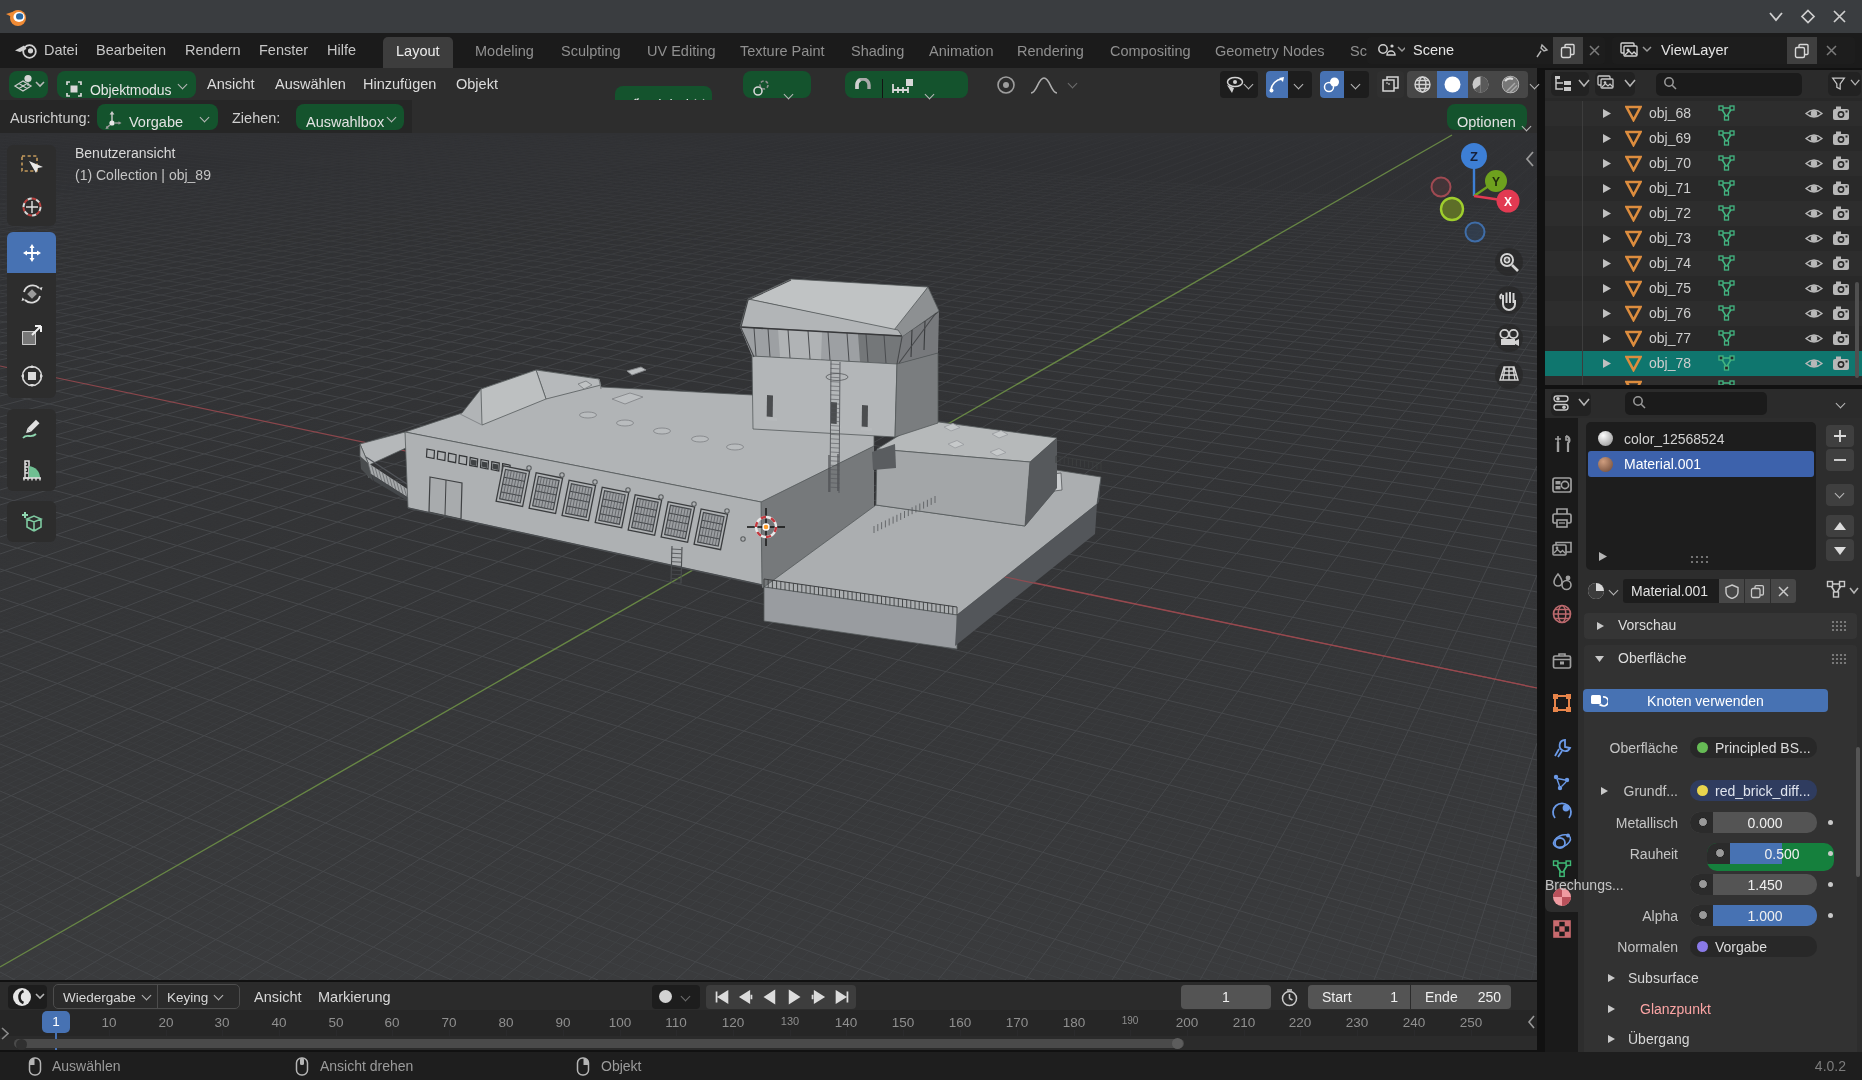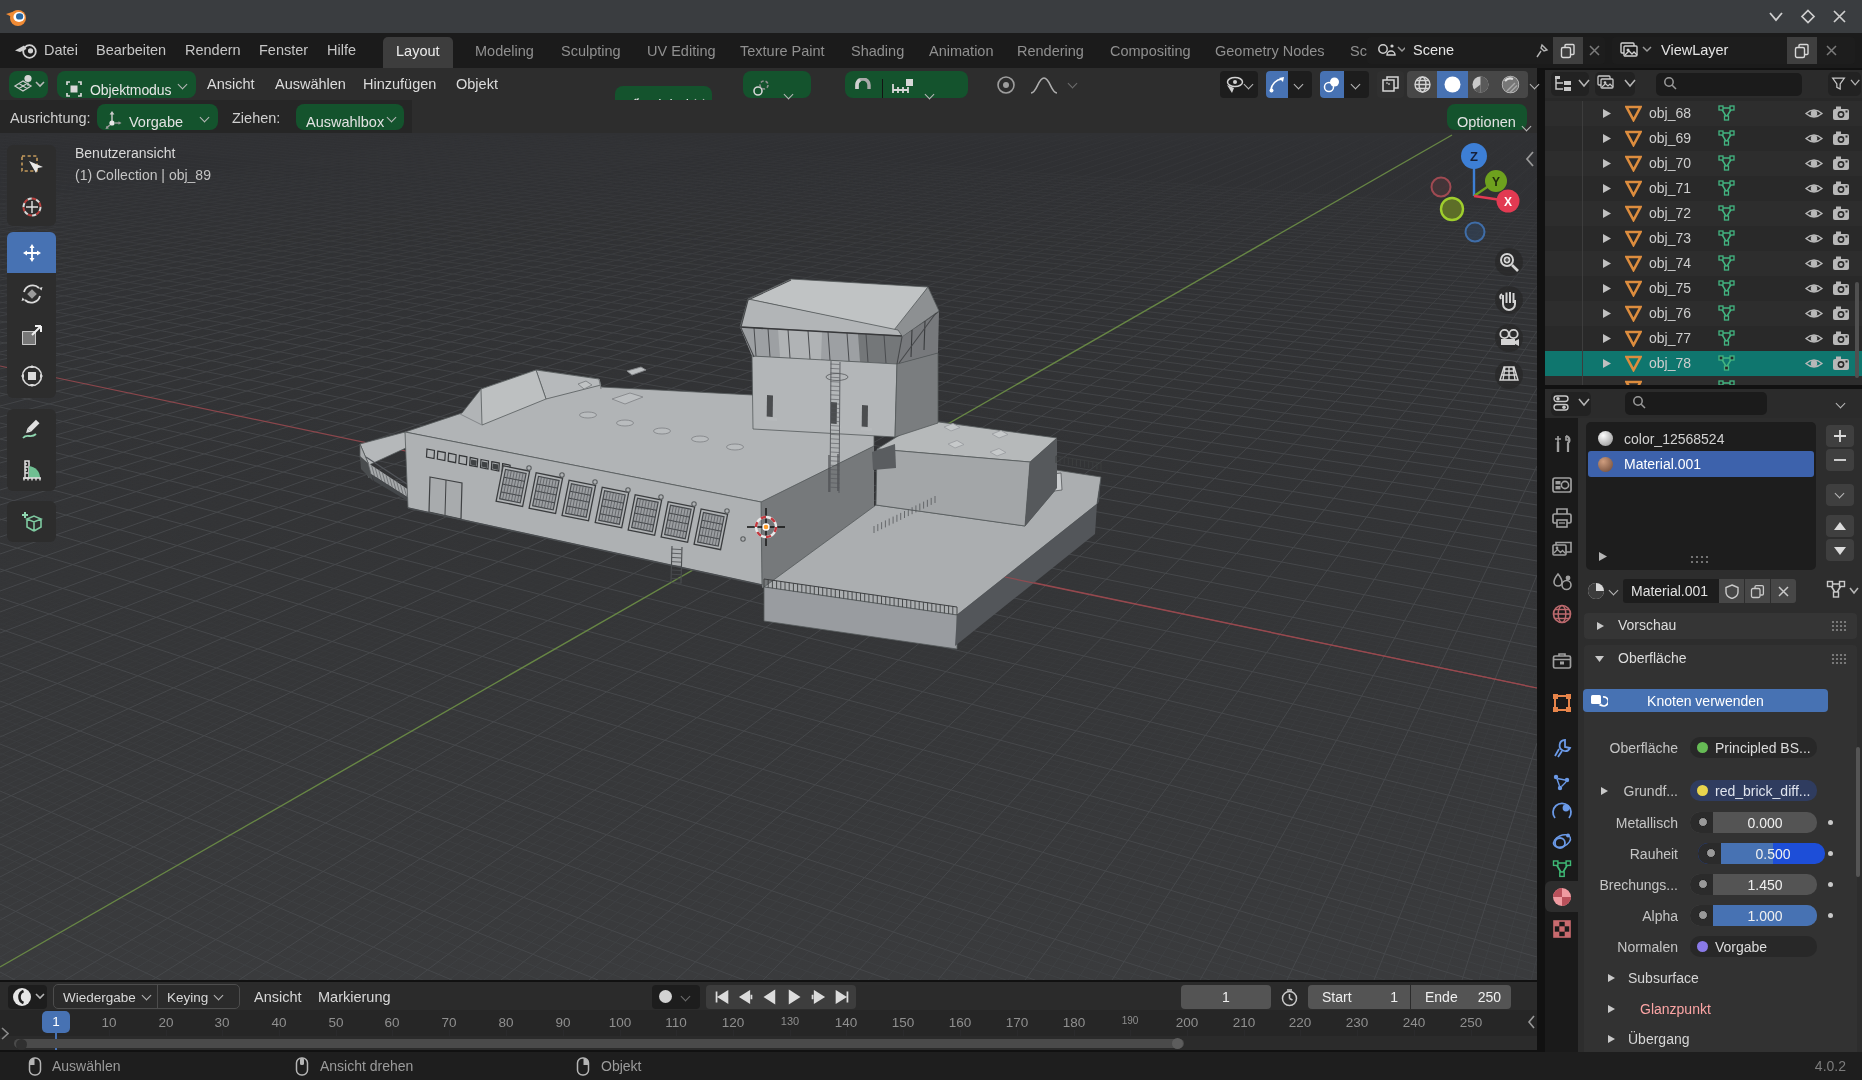--- a/index.html
+++ b/index.html
@@ -1114,28 +1114,28 @@
       <span style="margin-left:7px;color:#dfe4ee;white-space:nowrap;overflow:hidden">red_brick_diff...</span>
     </div>
     <div class="abs" style="left:0;top:426px;width:133px;text-align:right;color:#c5c5c5">Metallisch</div>
     <div class="abs" style="left:145px;top:423px;width:127px;height:21px;background:#545454;border-radius:10px;overflow:hidden">
       <div class="abs" style="left:0;top:0;width:23px;height:21px;background:#2b2b2b"></div>
       <span class="abs" style="left:8px;top:5px;width:10px;height:10px;border-radius:50%;background:#999;border:1.6px solid #1e1e1e"></span>
       <div class="abs" style="left:23px;top:3px;width:104px;text-align:center;color:#f0f0f0">0.000</div>
     </div>
     <span class="abs" style="left:283px;top:431px;width:5px;height:5px;border-radius:50%;background:#c9c9c9"></span>
     <div class="abs" style="left:0;top:457px;width:133px;text-align:right;color:#c5c5c5">Rauheit</div>
-    <div class="abs" style="left:153px;top:454px;width:127px;height:21px;background:#1d4ed8;border-radius:10px;overflow:hidden">
+    <div class="abs" style="left:162px;top:454px;width:127px;height:28px;background:#15803d;border-radius:10px;overflow:hidden">
       <div class="abs" style="left:0;top:0;width:23px;height:21px;background:#2b2b2b"></div>
       <div class="abs" style="left:23px;top:0;width:52px;height:21px;background:#4772b3"></div>
       <span class="abs" style="left:8px;top:5px;width:10px;height:10px;border-radius:50%;background:#999;border:1.6px solid #1e1e1e"></span>
       <div class="abs" style="left:23px;top:3px;width:104px;text-align:center;color:#f0f0f0">0.500</div>
     </div>
     <span class="abs" style="left:283px;top:462px;width:5px;height:5px;border-radius:50%;background:#c9c9c9"></span>
-    <div class="abs" style="left:0;top:488px;width:133px;text-align:right;color:#c5c5c5">Brechungs...</div>
+    <div class="abs" style="left:0;top:488px;width:133px;text-align:left;color:#c5c5c5">Brechungs...</div>
     <div class="abs" style="left:145px;top:485px;width:127px;height:21px;background:#545454;border-radius:10px;overflow:hidden">
       <div class="abs" style="left:0;top:0;width:23px;height:21px;background:#2b2b2b"></div>
       <span class="abs" style="left:8px;top:5px;width:10px;height:10px;border-radius:50%;background:#999;border:1.6px solid #1e1e1e"></span>
       <div class="abs" style="left:23px;top:3px;width:104px;text-align:center;color:#f0f0f0">1.450</div>
     </div>
     <span class="abs" style="left:283px;top:493px;width:5px;height:5px;border-radius:50%;background:#c9c9c9"></span>
     <div class="abs" style="left:0;top:519px;width:133px;text-align:right;color:#c5c5c5">Alpha</div>
     <div class="abs" style="left:145px;top:516px;width:127px;height:21px;background:#545454;border-radius:10px;overflow:hidden">
       <div class="abs" style="left:0;top:0;width:23px;height:21px;background:#2b2b2b"></div>
       <div class="abs" style="left:23px;top:0;width:104px;height:21px;background:#4772b3"></div>

